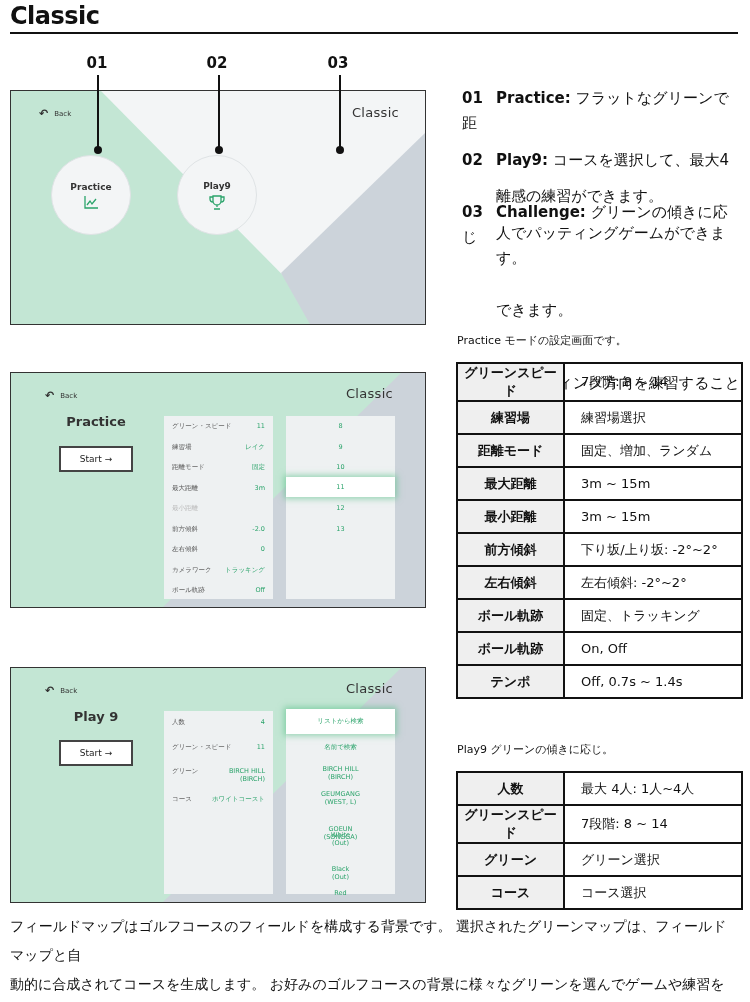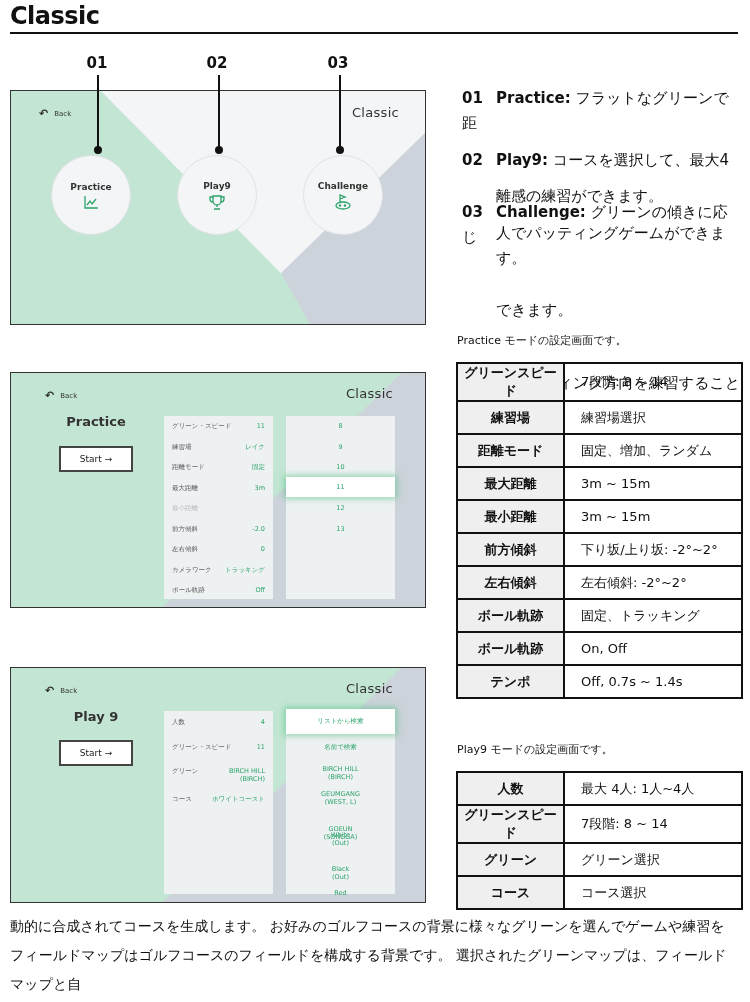--- a/index.html
+++ b/index.html
@@ -67,29 +67,20 @@
   <div class="mode-circle" style="left:40px;top:64px;">
     <span class="lbl">Practice</span>
     <svg class="ico" width="16" height="14">
         <path d="M2 1 V13 H15 M4 10 L7 6 L9 9 L13 4" stroke="#2aa36a" fill="none" stroke-width="1.3"></path>
       </svg>
   </div>
   <div class="mode-circle" style="left:166px;top:64px;">
     <span class="lbl">Play9</span>
     <svg class="ico" width="16" height="16">
         <path d="M4 2 H12 V7 A4 4 0 0 1 4 7 Z M4 3 H1 V5 A3 3 0 0 0 4 8 M12 3 H15 V5 A3 3 0 0 1 12 8 M8 11 V13 M5 15 H11" stroke="#2aa36a" fill="none" stroke-width="1.3"></path>
-      </svg>
-  </div>
-  <div class="mode-circle" style="left:292px;top:64px;">
-    <span class="lbl">Challenge</span>
-    <svg class="ico" width="18" height="16">
-        <path d="M6 9 V1 L11 3 L6 5" stroke="#2aa36a" fill="none" stroke-width="1.3"></path>
-        <ellipse cx="9" cy="11.5" rx="7" ry="3.5" stroke="#2aa36a" fill="none" stroke-width="1.3"></ellipse>
-        <circle cx="6" cy="11.5" r="1.2" fill="#2aa36a"></circle>
-        <circle cx="11" cy="11.5" r="1.2" fill="#2aa36a"></circle>
       </svg>
   </div>
 </div>
 
 <div class="abs callline" style="left:97px;top:75px;height:75px;"></div>
 <div class="abs calldot" style="left:94px;top:146px;"></div>
 <div class="abs callline" style="left:218px;top:75px;height:75px;"></div>
 <div class="abs calldot" style="left:215px;top:146px;"></div>
 <div class="abs callline" style="left:339px;top:75px;height:75px;"></div>
 <div class="abs calldot" style="left:336px;top:146px;"></div>
@@ -255,21 +246,21 @@
     <div class="opt" style="top:104px;white-space:pre;margin-top:10px;">GOEUN
 (SONGGA)</div>
     <div class="opt" style="top:120px;white-space:pre;">White
 (Out)</div>
     <div class="opt" style="top:154px;white-space:pre;">Black
 (Out)</div>
     <div class="opt" style="top:178px;">Red</div>
   </div>
 </div>
 
-<div class="abs caption" style="top:742px;">Play9 モードの設定画面です。</div>
+<div class="abs caption" style="top:742px;">Play9 グリーンの傾きに応じ。</div>
 <table class="spec" style="left:456px;top:771px;">
   <tbody>
       <tr>
         <td class="k">人数</td>
         <td class="v">最大 4人: 1人~4人</td>
       </tr>
   <tr>
         <td class="k">グリーンスピード</td>
         <td class="v">7段階: 8 ~ 14</td>
       </tr>
@@ -278,16 +269,16 @@
         <td class="v">グリーン選択</td>
       </tr>
   <tr>
         <td class="k">コース</td>
         <td class="v">コース選択</td>
       </tr>
 </tbody>
   </table>
 
 <div class="abs footer">
+  <div>フィールドマップはゴルフコースのフィールドを構成する背景です。 選択されたグリーンマップは、フィールドマップと自</div>
   <div>動的に合成されてコースを生成します。 お好みのゴルフコースの背景に様々なグリーンを選んでゲームや練習を</div>
-  <div>フィールドマップはゴルフコースのフィールドを構成する背景です。 選択されたグリーンマップは、フィールドマップと自</div>
   <div>することができます。</div>
 </div>
 
 </body></html>

